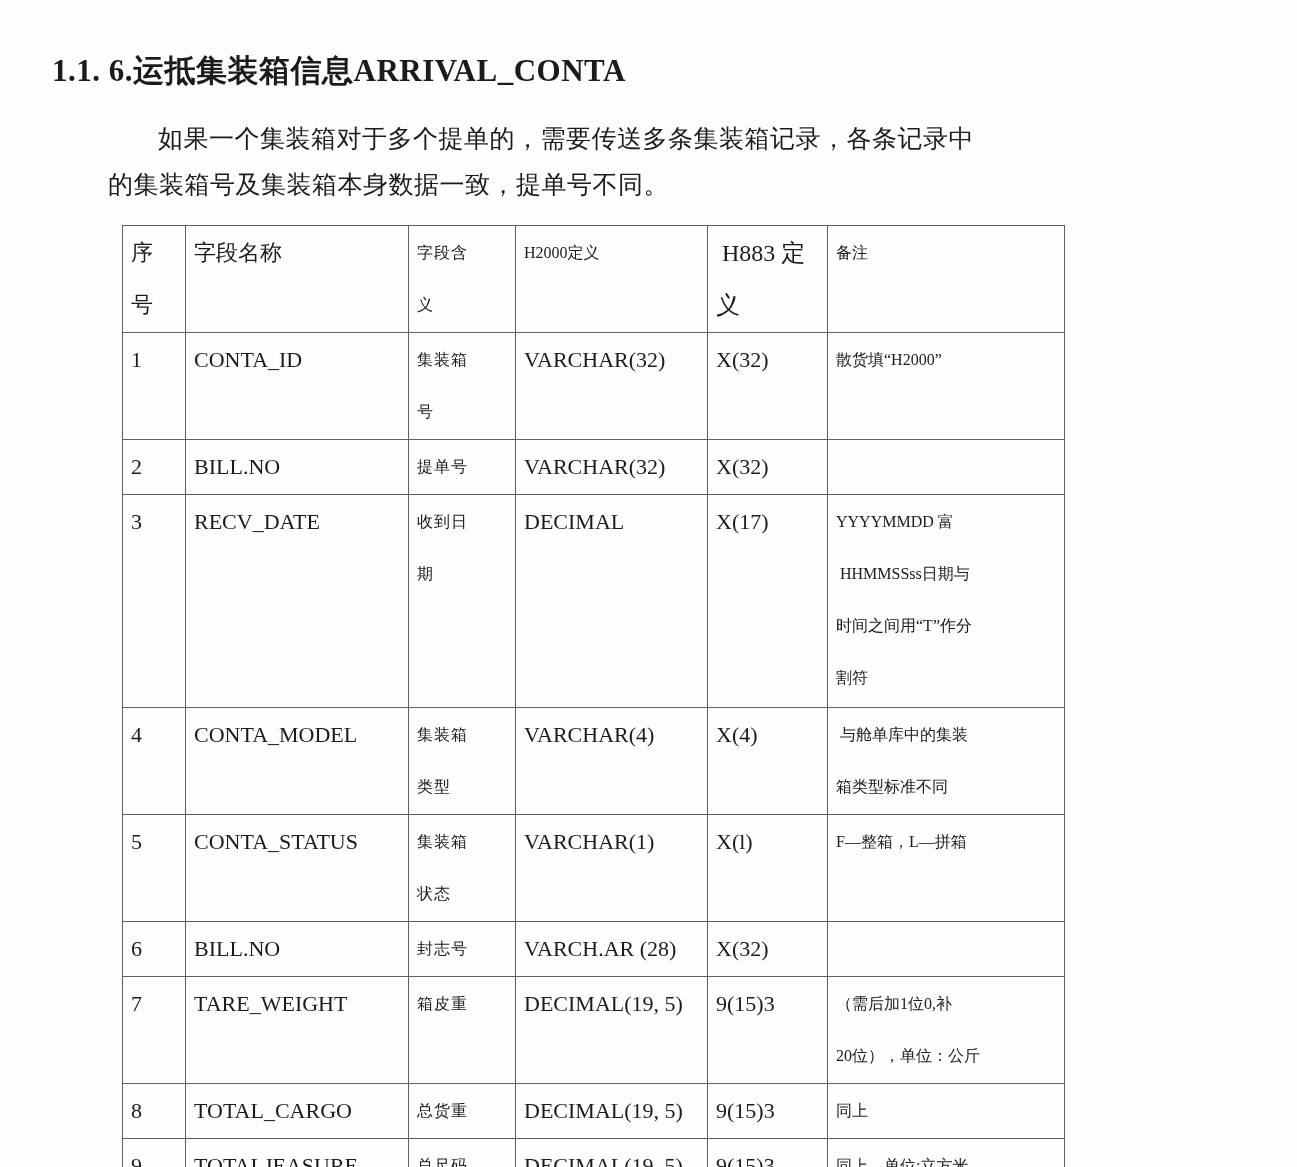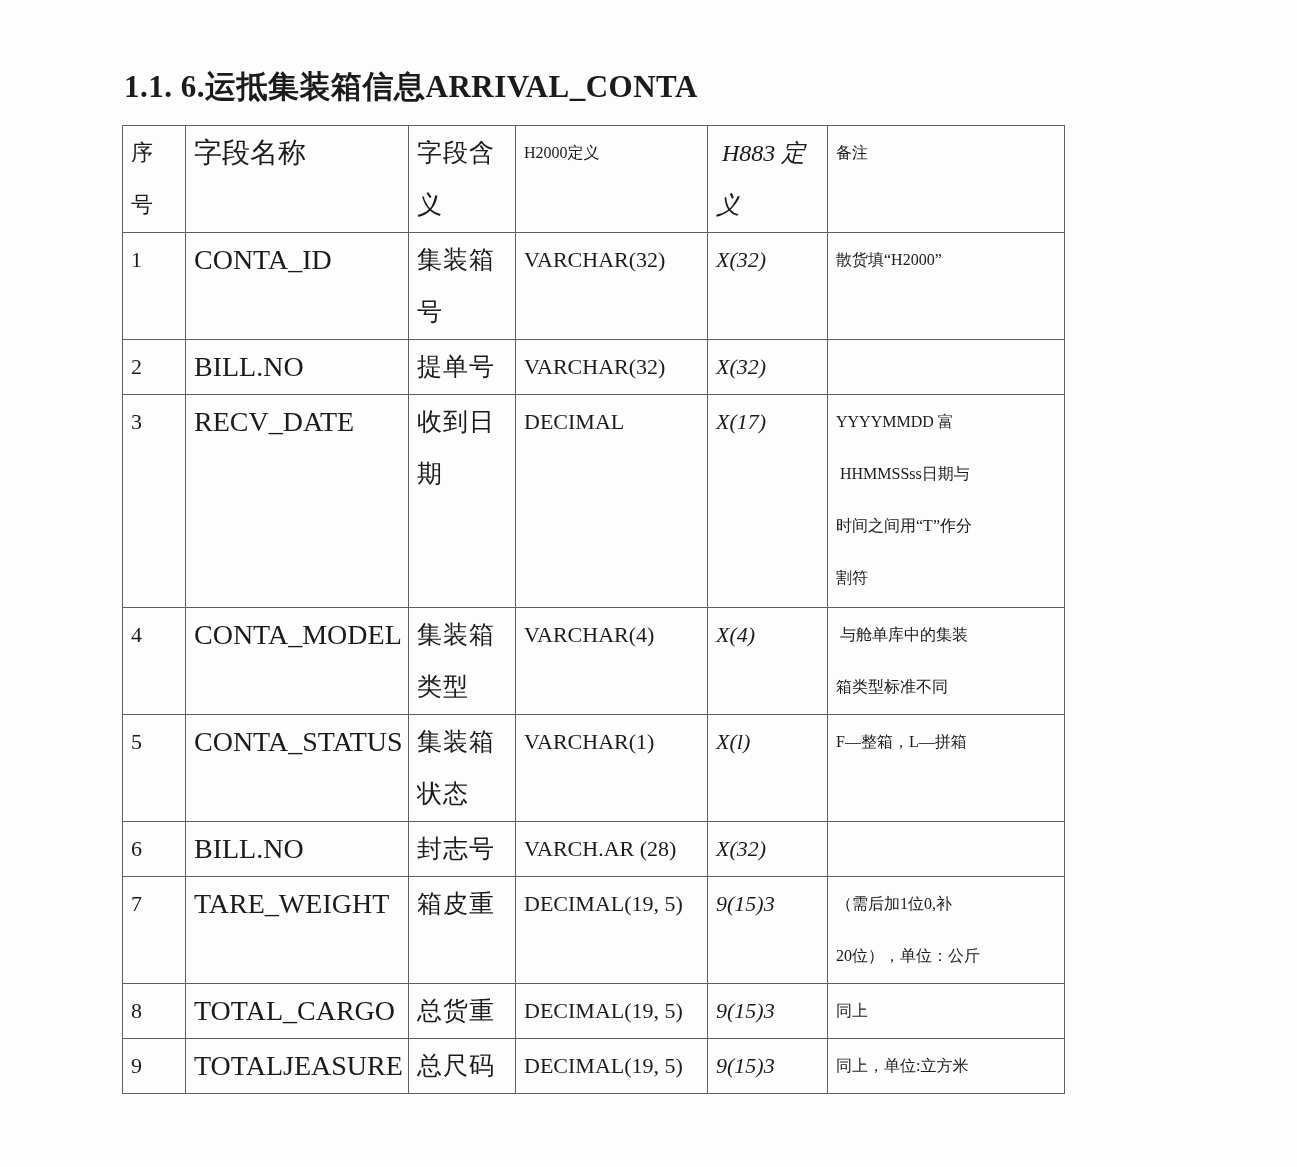--- a/index.html
+++ b/index.html
@@ -11,22 +11,22 @@
     overflow: hidden;
     font-family: "Liberation Serif", serif;
     color: #1b1b1b;
   }
   .doc {
     position: relative;
     width: 1297px;
     height: 1167px;
   }
   .heading {
-    margin: 16px;
-    padding: 50px 0 0 108px;
+    margin: 0;
+    padding: 50px 0 0 52px;
     font-size: 31px;
     font-weight: 700;
     letter-spacing: 0.5px;
     white-space: pre-wrap;
   }
   .intro {
     margin: 24px 0 0 108px;
     width: 905px;
     font-size: 25px;
     line-height: 46px;
@@ -46,24 +46,24 @@
     vertical-align: top;
     text-align: left;
     font-weight: normal;
     white-space: pre-wrap;
     line-height: 52px;
     padding: 1px 8px 1px 8px;
     overflow: hidden;
   }
   
   .c0 { font-size: 22px; padding-left: 4px; }
-  .c1 { font-size: 28px; padding-left: 12px; }
-  .c2 { font-size: 25px; padding-left: 6px; letter-spacing: 1px; }
+  .c1 { font-size: 22px; padding-left: 12px; }
+  .c2 { font-size: 16px; padding-left: 6px; letter-spacing: 1px; }
   .c3 { font-size: 22px; padding-left: 3px; }
-  .c4 { font-size: 22px; padding-left: 3px; font-style: italic; }
+  .c4 { font-size: 22px; padding-left: 3px; }
   .c5 { font-size: 16px; padding-left: 6px; }
   thead th { font-size: 25px; }
   thead th.c3 { font-size: 16px; }
   thead th.c4 { font-size: 24px; }
   
   tr.h  { height: 103px; }
   tr.r1 { height: 103px; }
   tr.r2 { height: 52px;  }
   tr.r3 { height: 213px; }
   tr.r4 { height: 100px; }
@@ -73,20 +73,22 @@
   tr.r8 { height: 55px;  }
   tr.r9 { height: 53px;  }
 </style>
 </head>
 <body>
 
 <div class="doc">
 
   <h1 class="heading">1.1. 6.运抵集装箱信息ARRIVAL_CONTA</h1>
 
+  <p class="intro">如果一个集装箱对于多个提单的，需要传送多条集装箱记录，各条记录中
+的集装箱号及集装箱本身数据一致，提单号不同。</p>
 
   <table class="fields">
     <colgroup>
       <col style="width:63px">
       <col style="width:223px">
       <col style="width:107px">
       <col style="width:192px">
       <col style="width:120px">
       <col style="width:237px">
     </colgroup>

